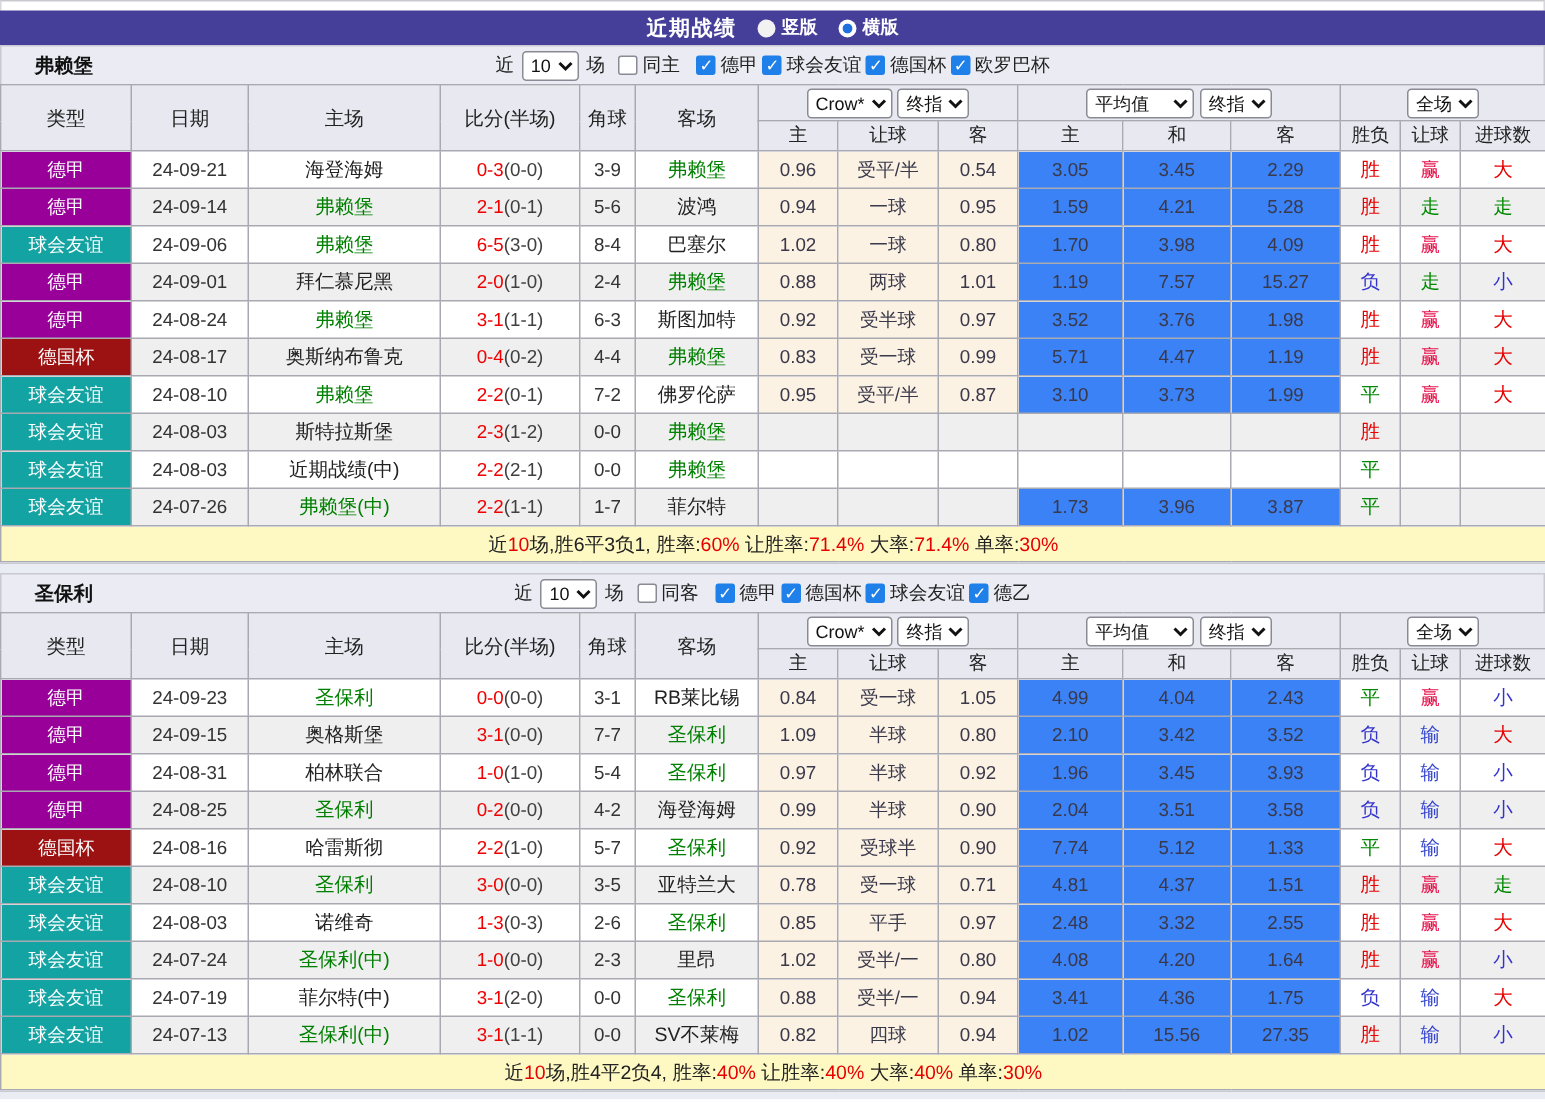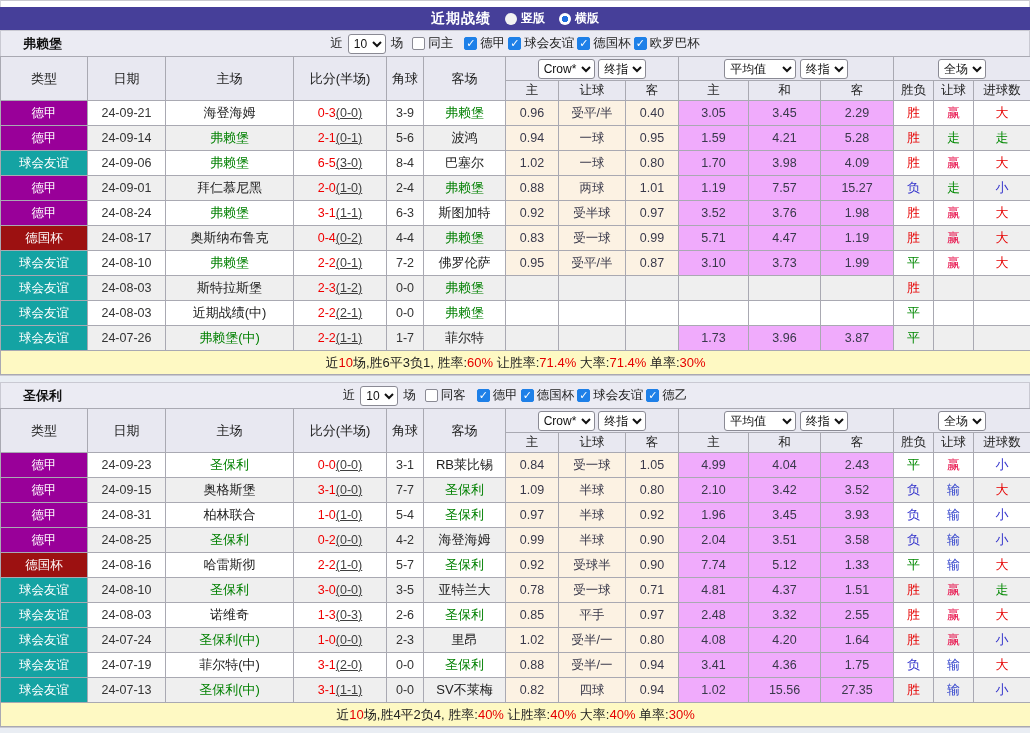--- a/index.html
+++ b/index.html
@@ -46,25 +46,25 @@
   th, td { border: 1px solid #A9A9B2; overflow: hidden; white-space: nowrap; padding: 0 1px; }
   thead th { background: #E8E8F1; font-weight: normal; font-size: 13px; color: #222; }
   tr.group-row th { height: 24px; }
   tr.sub-row th { height: 20px; font-size: 12.5px; }
   tbody td { height: 25px; font-size: 12.5px; }
   tbody tr.alt { background: #EFEFEF; }
   td.type { color: #fff; font-size: 12.5px; }
   td.team { font-size: 13px; color: #222; }
   td.team.focus { color: #008000; }
   td.score .ft { color: #F00000; }
-  td.score .ht { color: #404040; text-decoration: underline; }
+  td.score .ht { color: #404040; }
   td.date, td.corner { color: #333; text-align: center; }
   td.num { color: #39394B; }
   td.tint-crow { background: #FCF2E3; }
-  td.tint-avg { background: #f0abfc; }
+  td.tint-avg { background: #3b82f6; }
   td.res { font-size: 13px; font-weight: normal; }
   tr.summary-row td { height: 24px; background: #fef9c3; font-size: 13px; color: #222; }
   tr.summary-row .red { color: #E60000; }
   .section-gap { height: 7px; background: #E9EDF3; border-top: 1px solid #c9c9d2; }
   .bottom-strip { height: 6px; background: #E9EDF3; border-top: 1px solid #c9c9d2; }
 </style>
 </head>
 <body>
 
 <div class="top-strip"></div>
@@ -155,21 +155,21 @@
     <tbody>
         <tr>
           <td class="type" style="background:#990099">德甲</td>
           <td class="date">24-09-21</td>
           <td class="team">海登海姆</td>
           <td class="score"><span class="ft">0-3</span><span class="ht">(0-0)</span></td>
           <td class="corner">3-9</td>
           <td class="team focus">弗赖堡</td>
           <td class="num tint-crow">0.96</td>
           <td class="num tint-crow">受平/半</td>
-          <td class="num tint-crow">0.40</td>
+          <td class="num tint-crow">0.54</td>
           <td class="num tint-avg">3.05</td>
           <td class="num tint-avg">3.45</td>
           <td class="num tint-avg">2.29</td>
           <td class="res" style="color:#E60000">胜</td>
           <td class="res" style="color:#E8114B">赢</td>
           <td class="res" style="color:#E60000">大</td>
         </tr>
         <tr class="alt">
           <td class="type" style="background:#990099">德甲</td>
           <td class="date">24-09-14</td>

